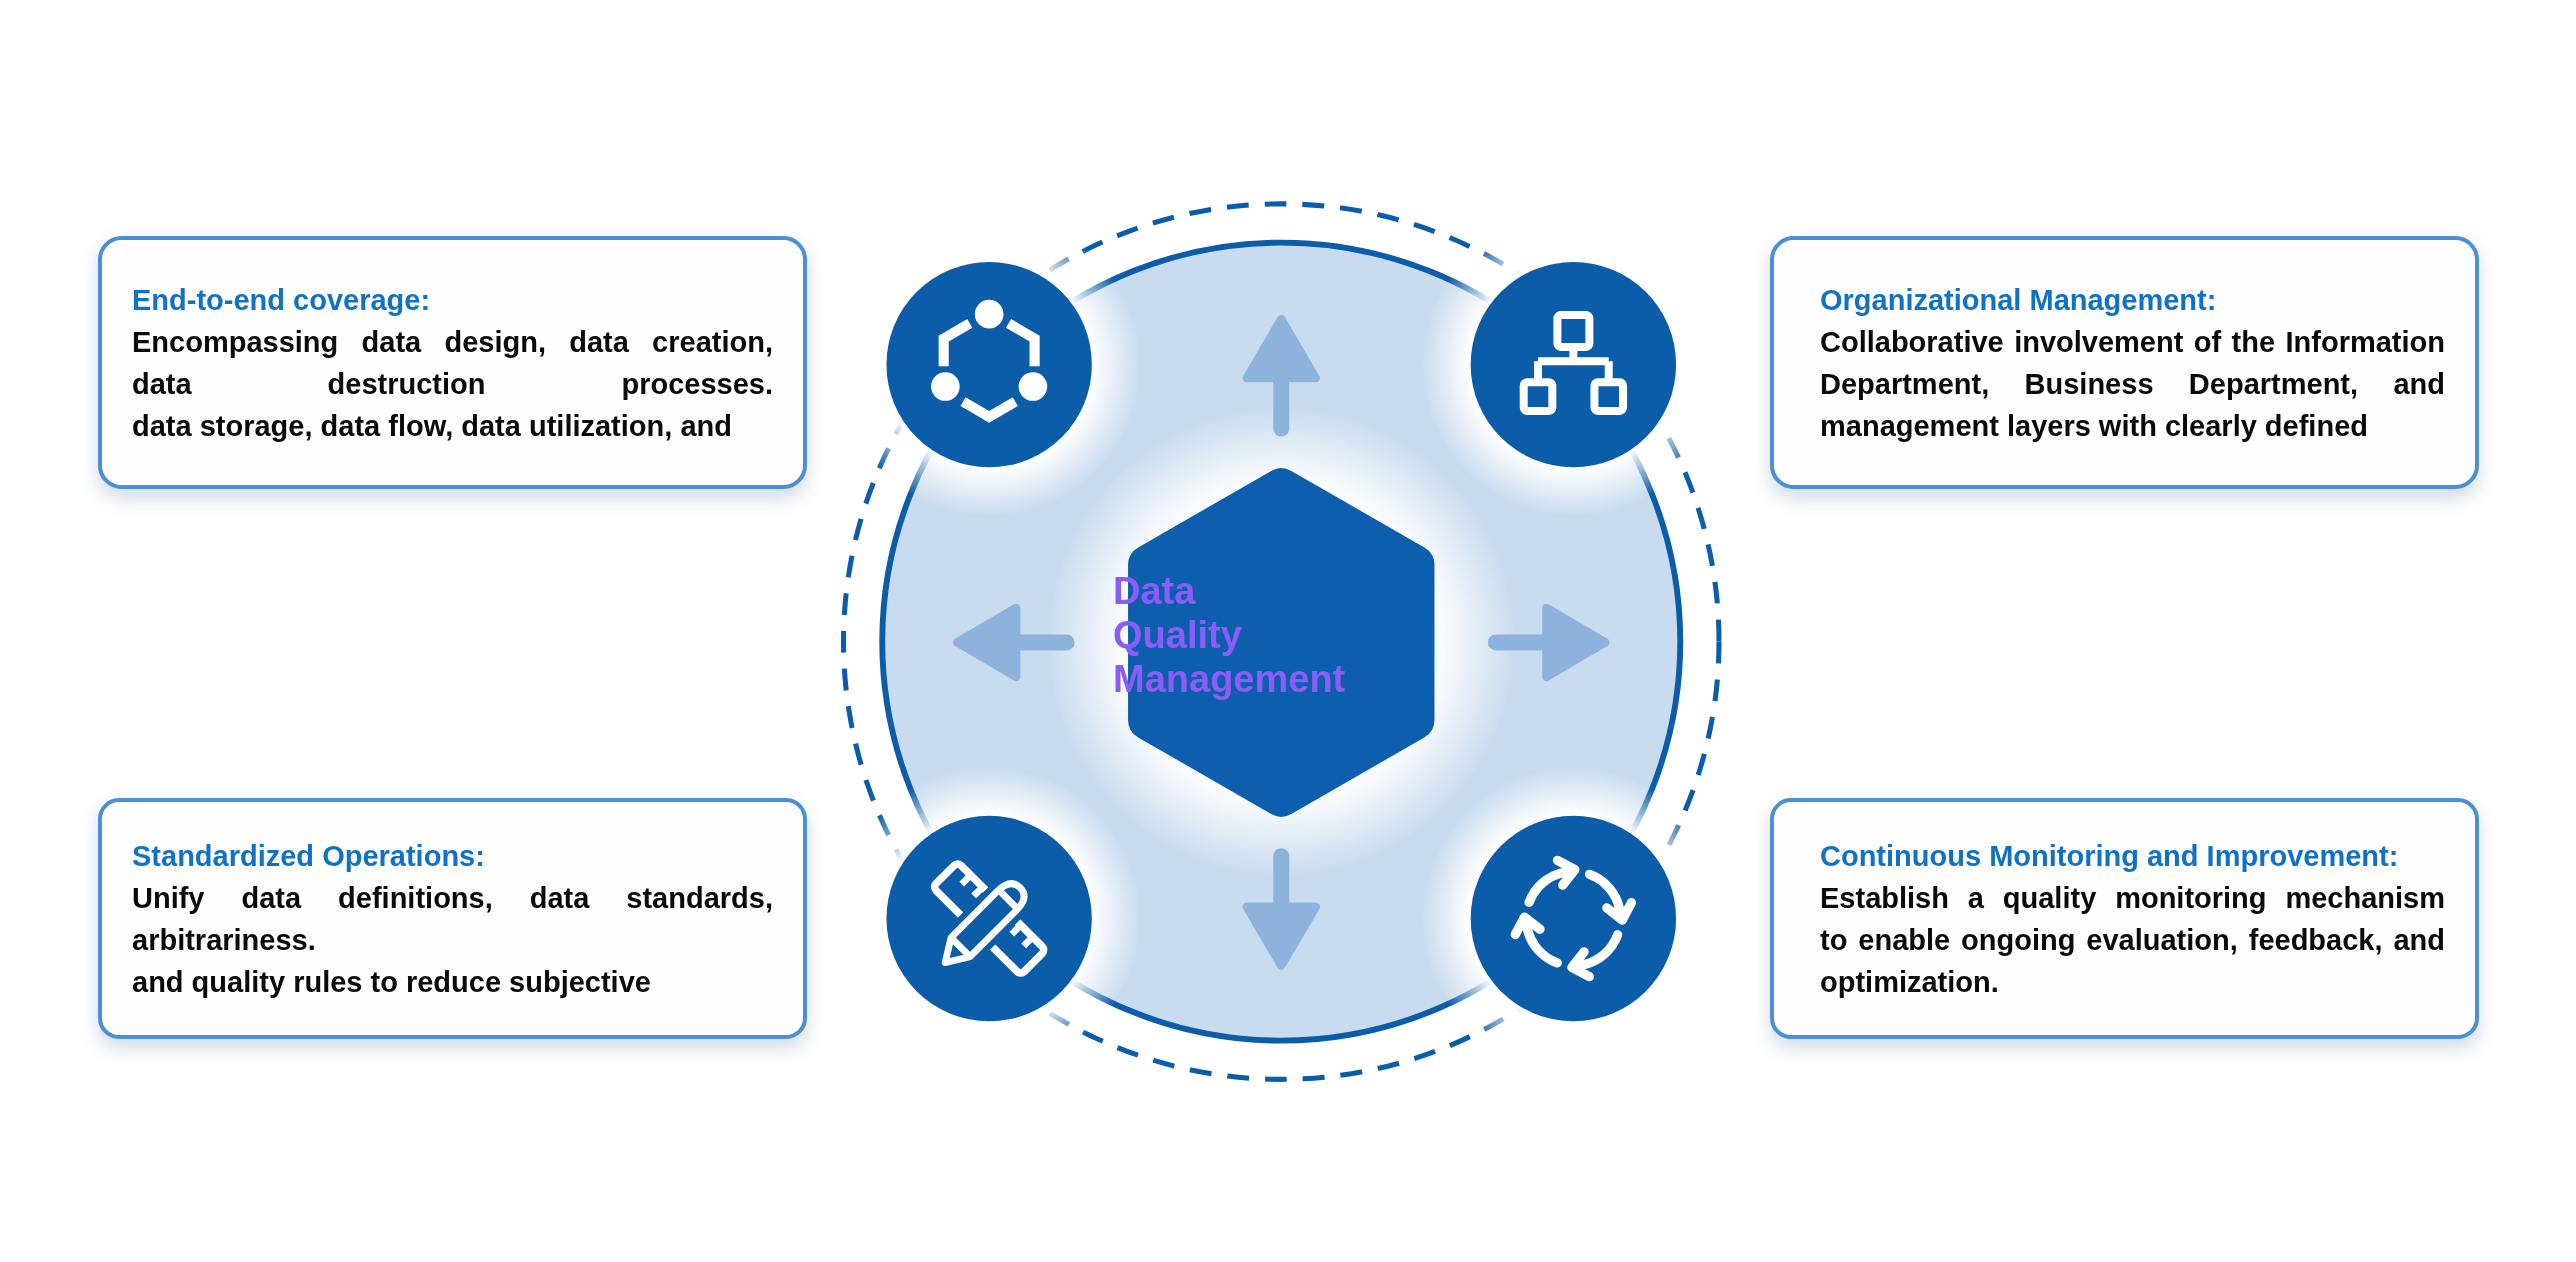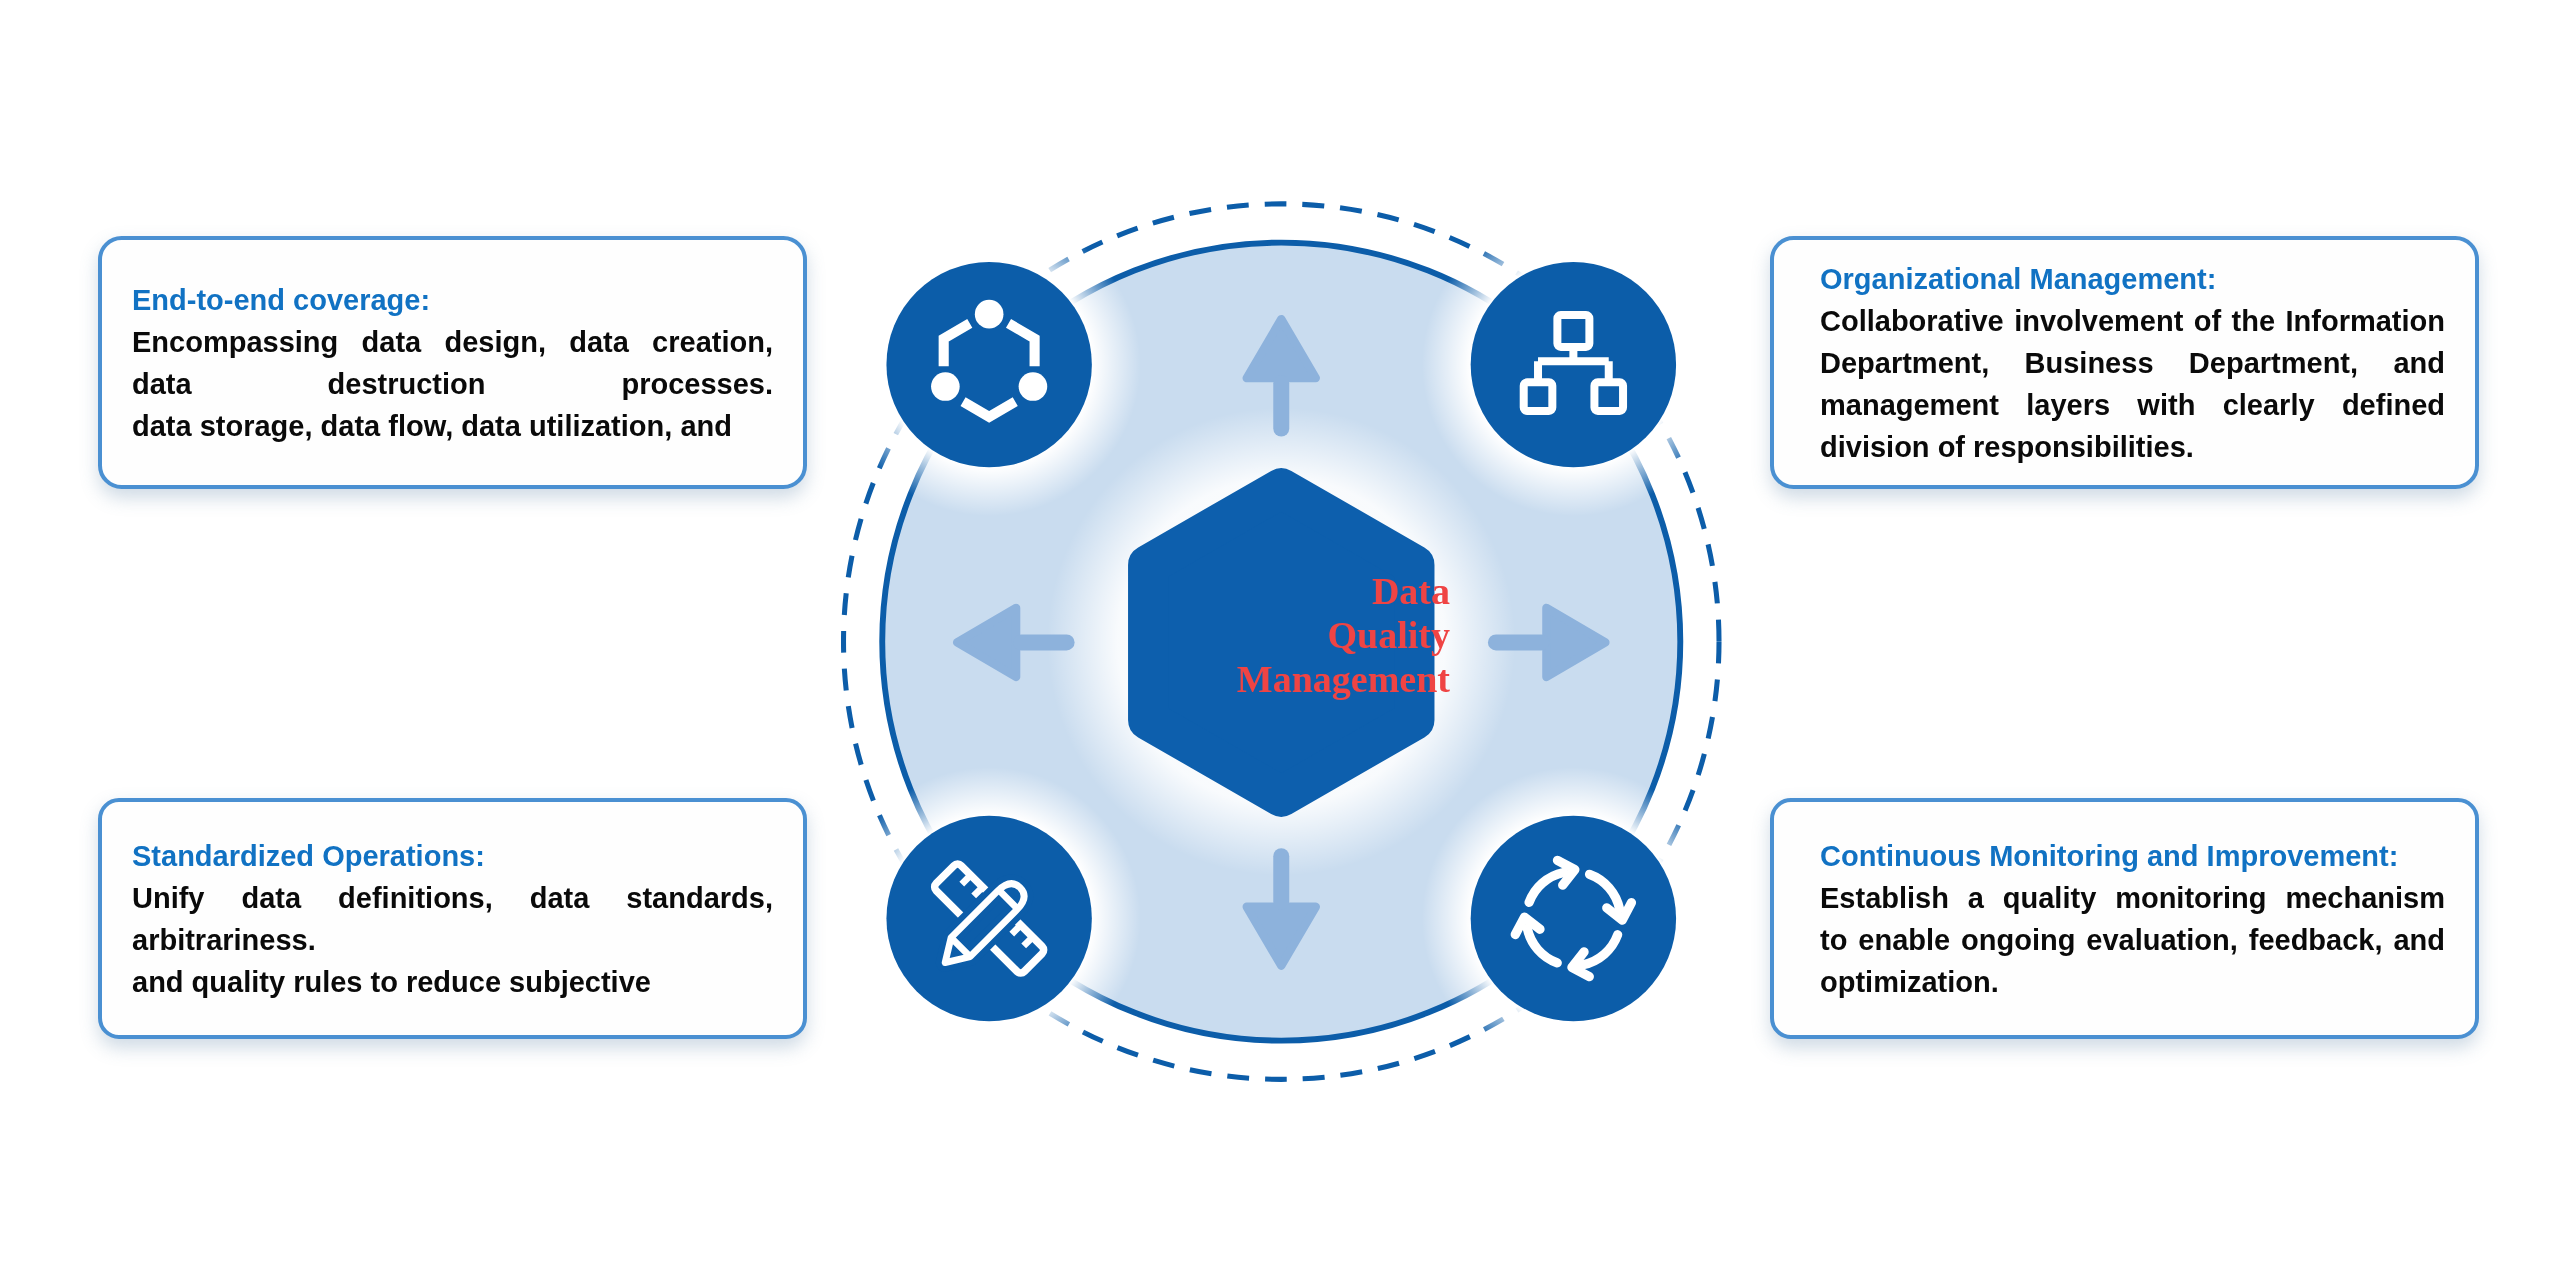--- a/index.html
+++ b/index.html
@@ -35,27 +35,26 @@
   .card-right { left: 1770px; padding-left: 46px; }
 
   .card-title { color: #1172c3; }
   .card-body .line { text-align: justify; text-align-last: justify; }
   .card-body .line:last-child { text-align-last: left; }
 
   .center-label {
     position: absolute;
     left: 1113px; top: 569px;
     width: 337px; height: 135px;
-    color: #ef4444;
+    color: #8b5cf6;
     font-weight: bold;
     font-size: 38px;
     line-height: 44px;
-    text-align: right;
+    text-align: left;
     white-space: pre-line;
-    font-family: Liberation Serif, serif;
   }
 </style>
 </head>
 <body>
 
 <div class="stage">
 
   <svg class="diagram" width="2576" height="1263" viewBox="0 0 3060 1500">
     <defs>
       <radialGradient id="gIcon">
@@ -155,21 +154,20 @@
       <div class="line">data storage, data flow, data utilization, and</div>
     </div>
   </div>
 
   <div class="card card-top card-right">
     <div class="card-title">Organizational Management:</div>
     <div class="card-body">
       <div class="line">Collaborative involvement of the Information</div>
       <div class="line">Department, Business Department, and</div>
       <div class="line">management layers with clearly defined</div>
-      <div class="line">division of responsibilities.</div>
     </div>
   </div>
 
   <div class="card card-bottom card-left">
     <div class="card-title">Standardized Operations:</div>
     <div class="card-body">
       <div class="line">Unify data definitions, data standards,</div>
       <div class="line">arbitrariness.</div>
       <div class="line">and quality rules to reduce subjective</div>
     </div>

